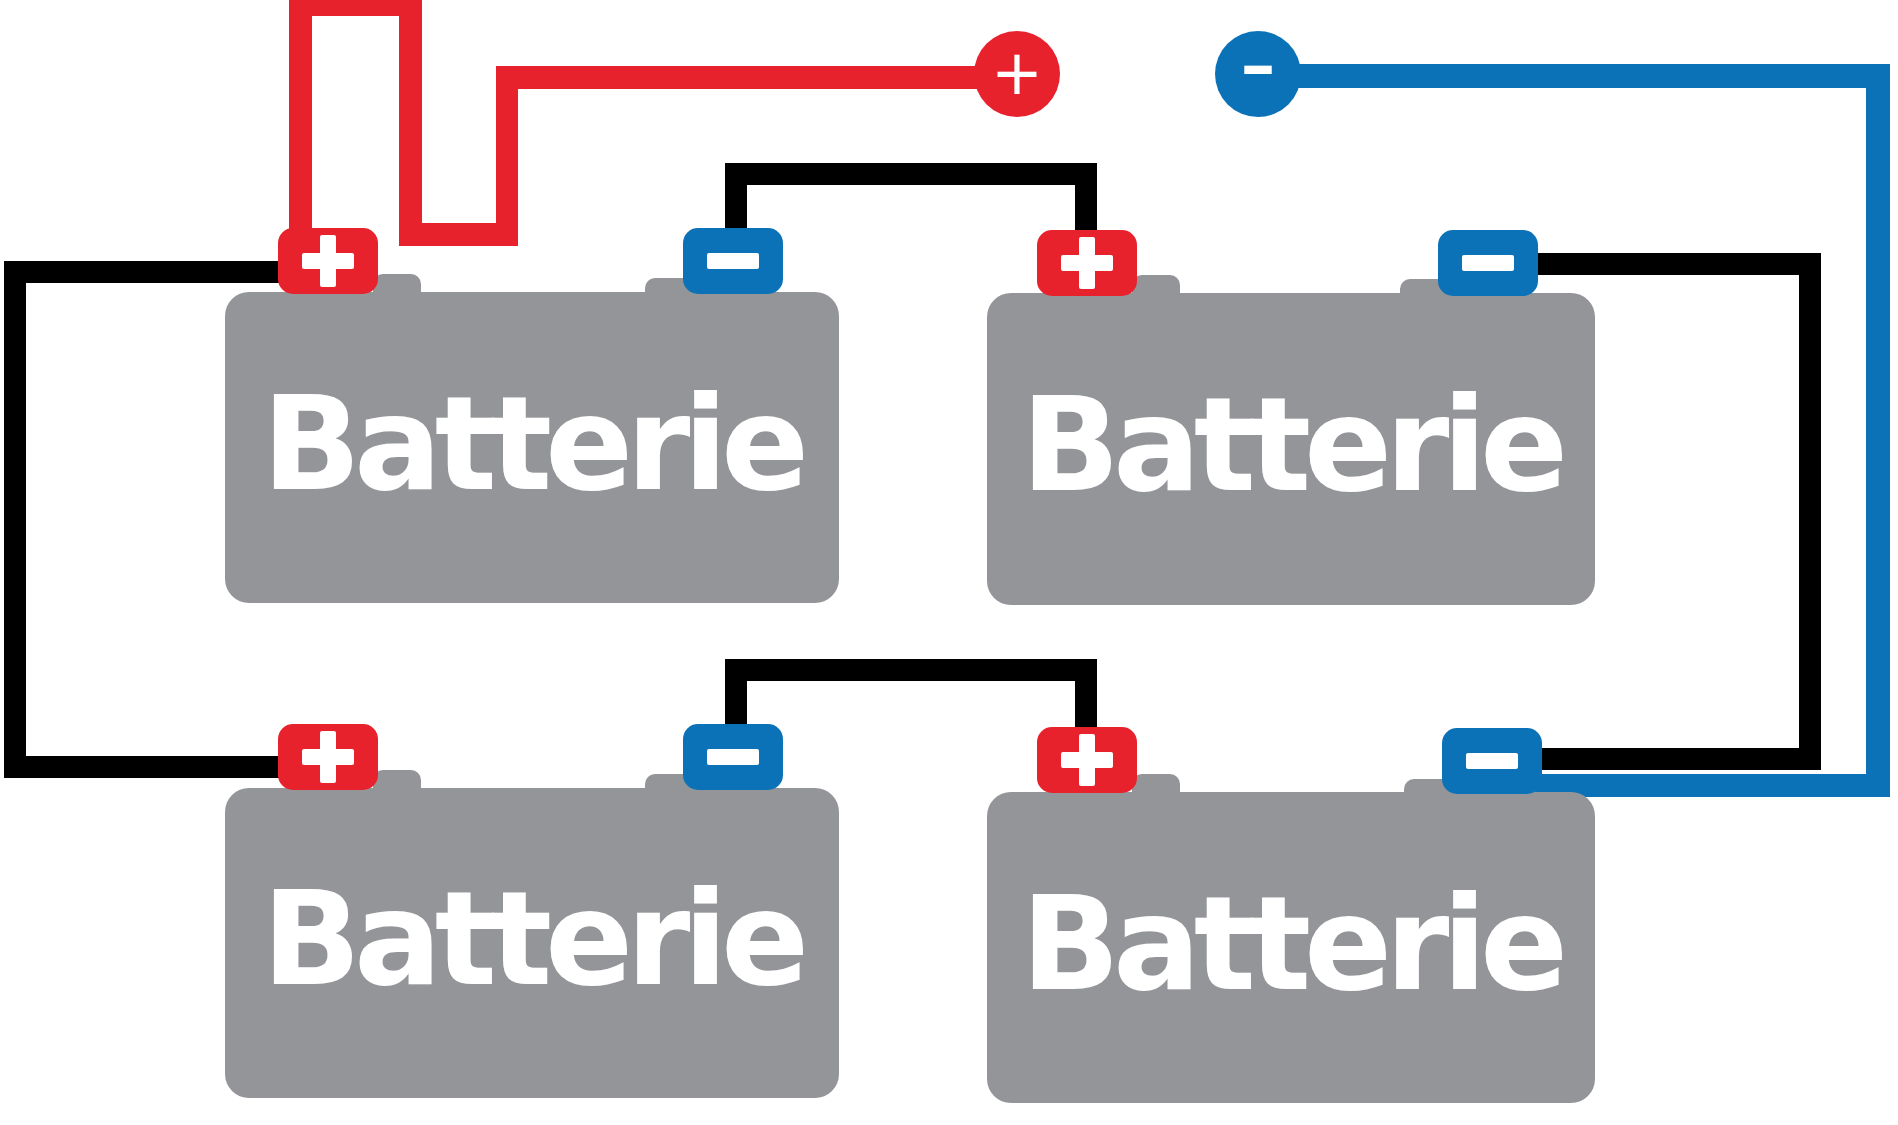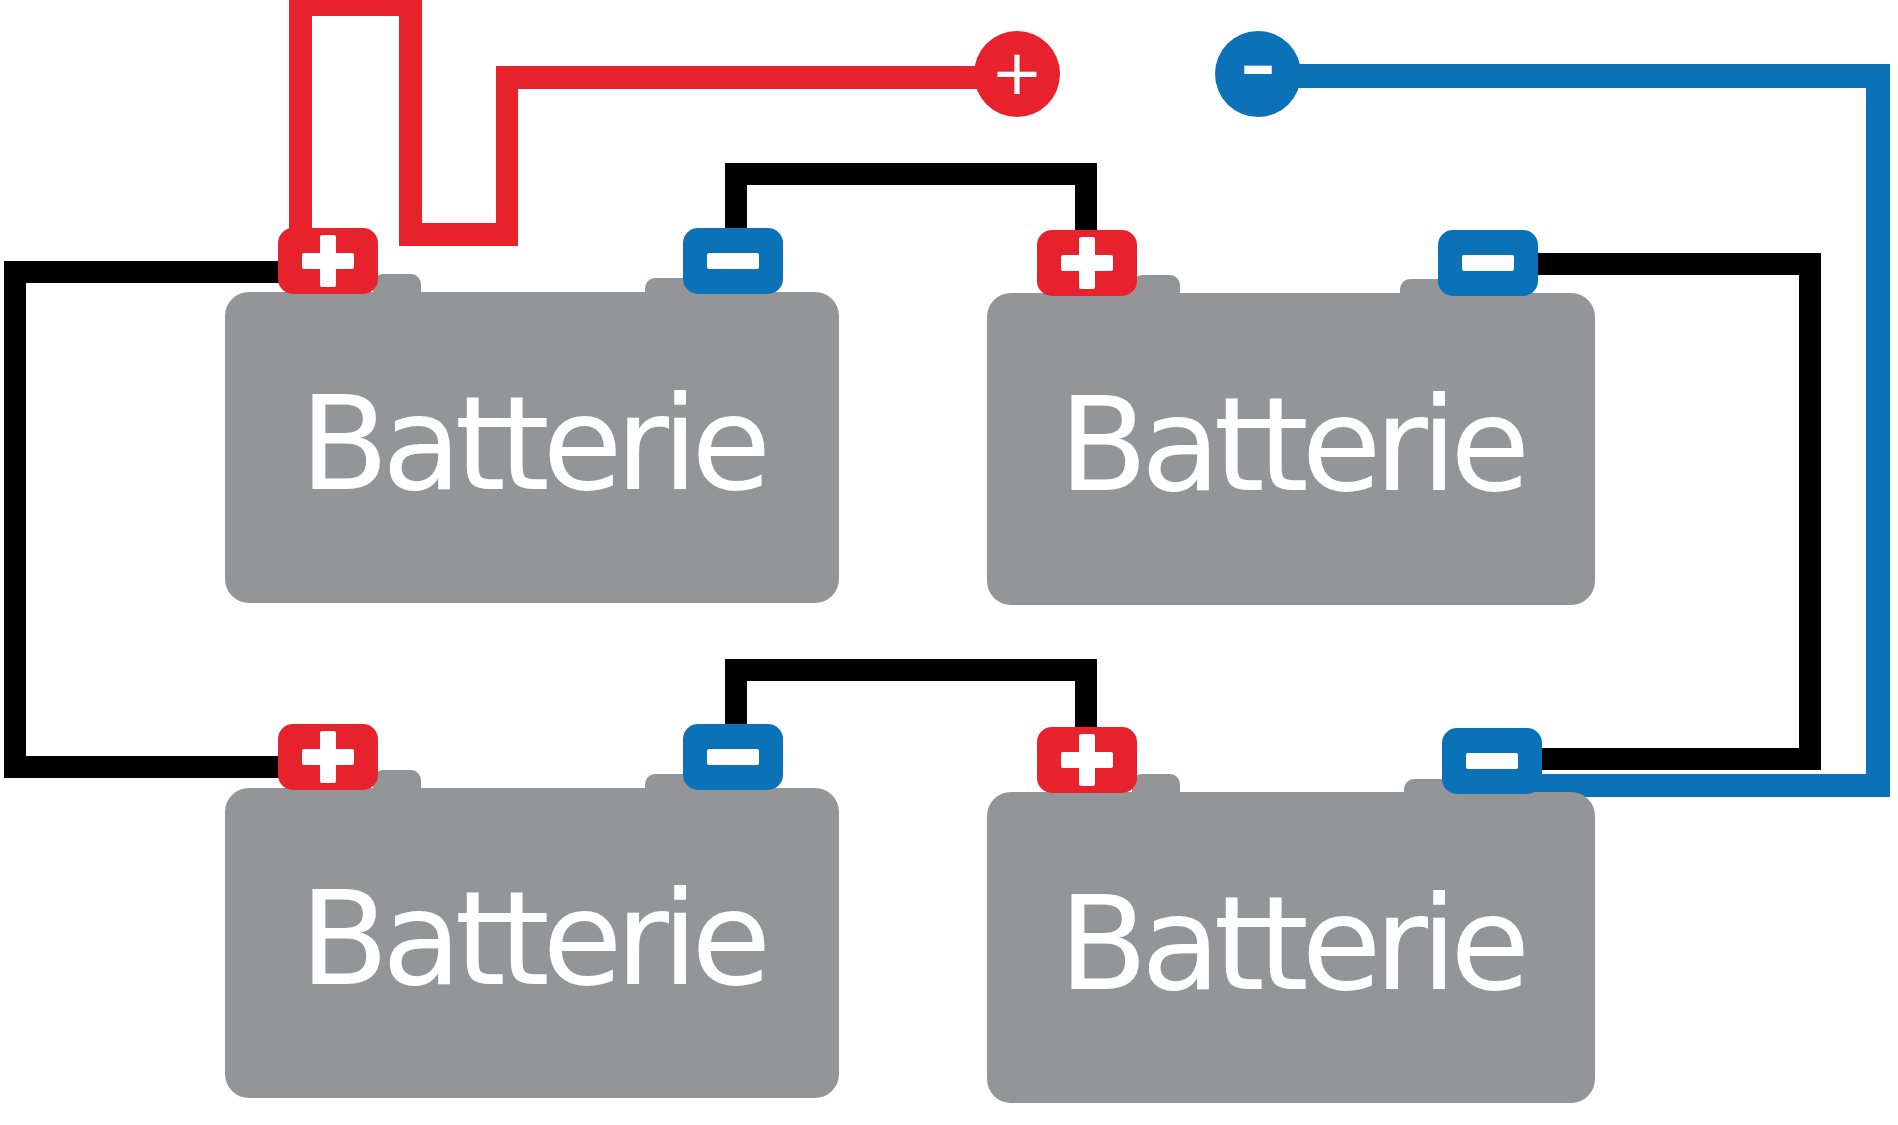--- a/index.html
+++ b/index.html
@@ -17,21 +17,21 @@
   .wire.black{background:var(--wire-black,#000000);}
   
   .battery{
     position:absolute;
     background:var(--battery-gray,#939598);
     border-radius:24px;
     display:flex;align-items:center;justify-content:center;
   }
   .battery .label{
     color:var(--label-white,#ffffff);
-    font-weight:normal;
+    font-weight:bold;
     font-size:130px;
     letter-spacing:-7px;
     white-space:nowrap;
     transform:translateY(-4px);
   }
   
   .tab{
     position:absolute;
     background:var(--battery-gray,#939598);
     border-radius:10px 10px 0 0;

